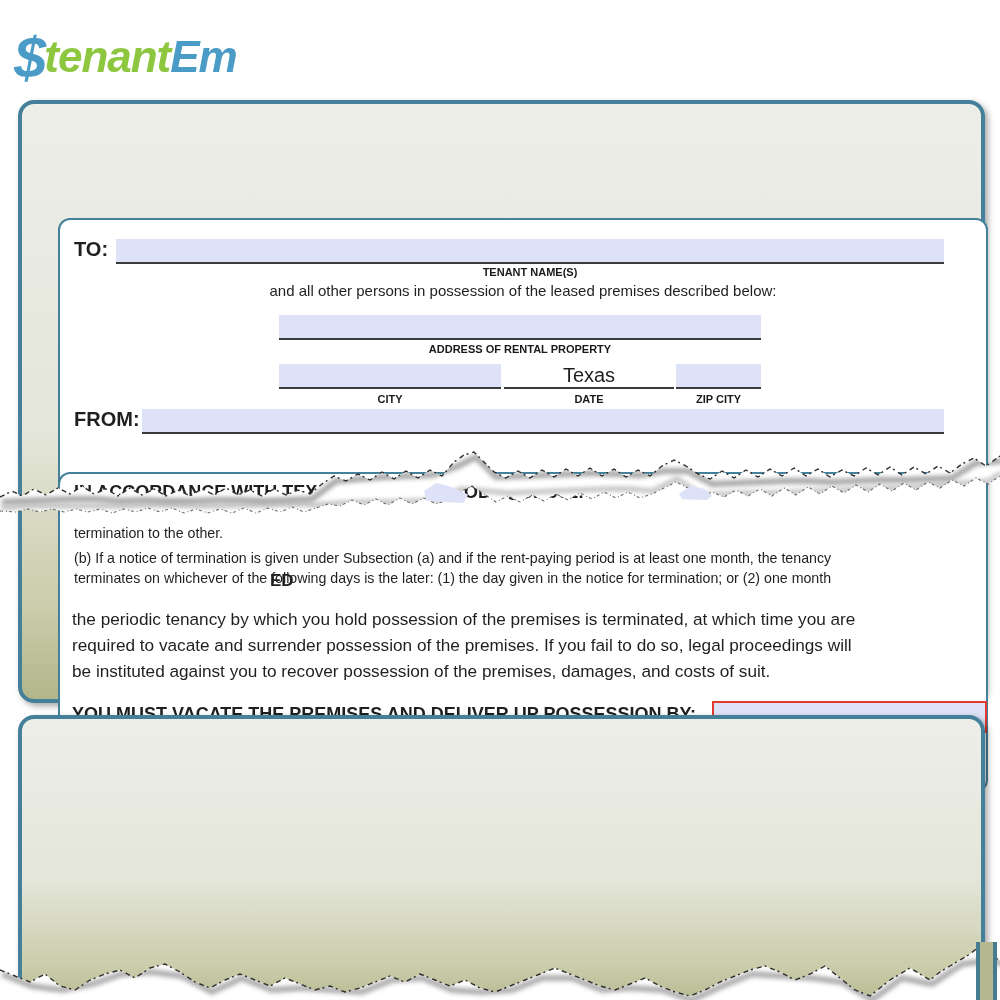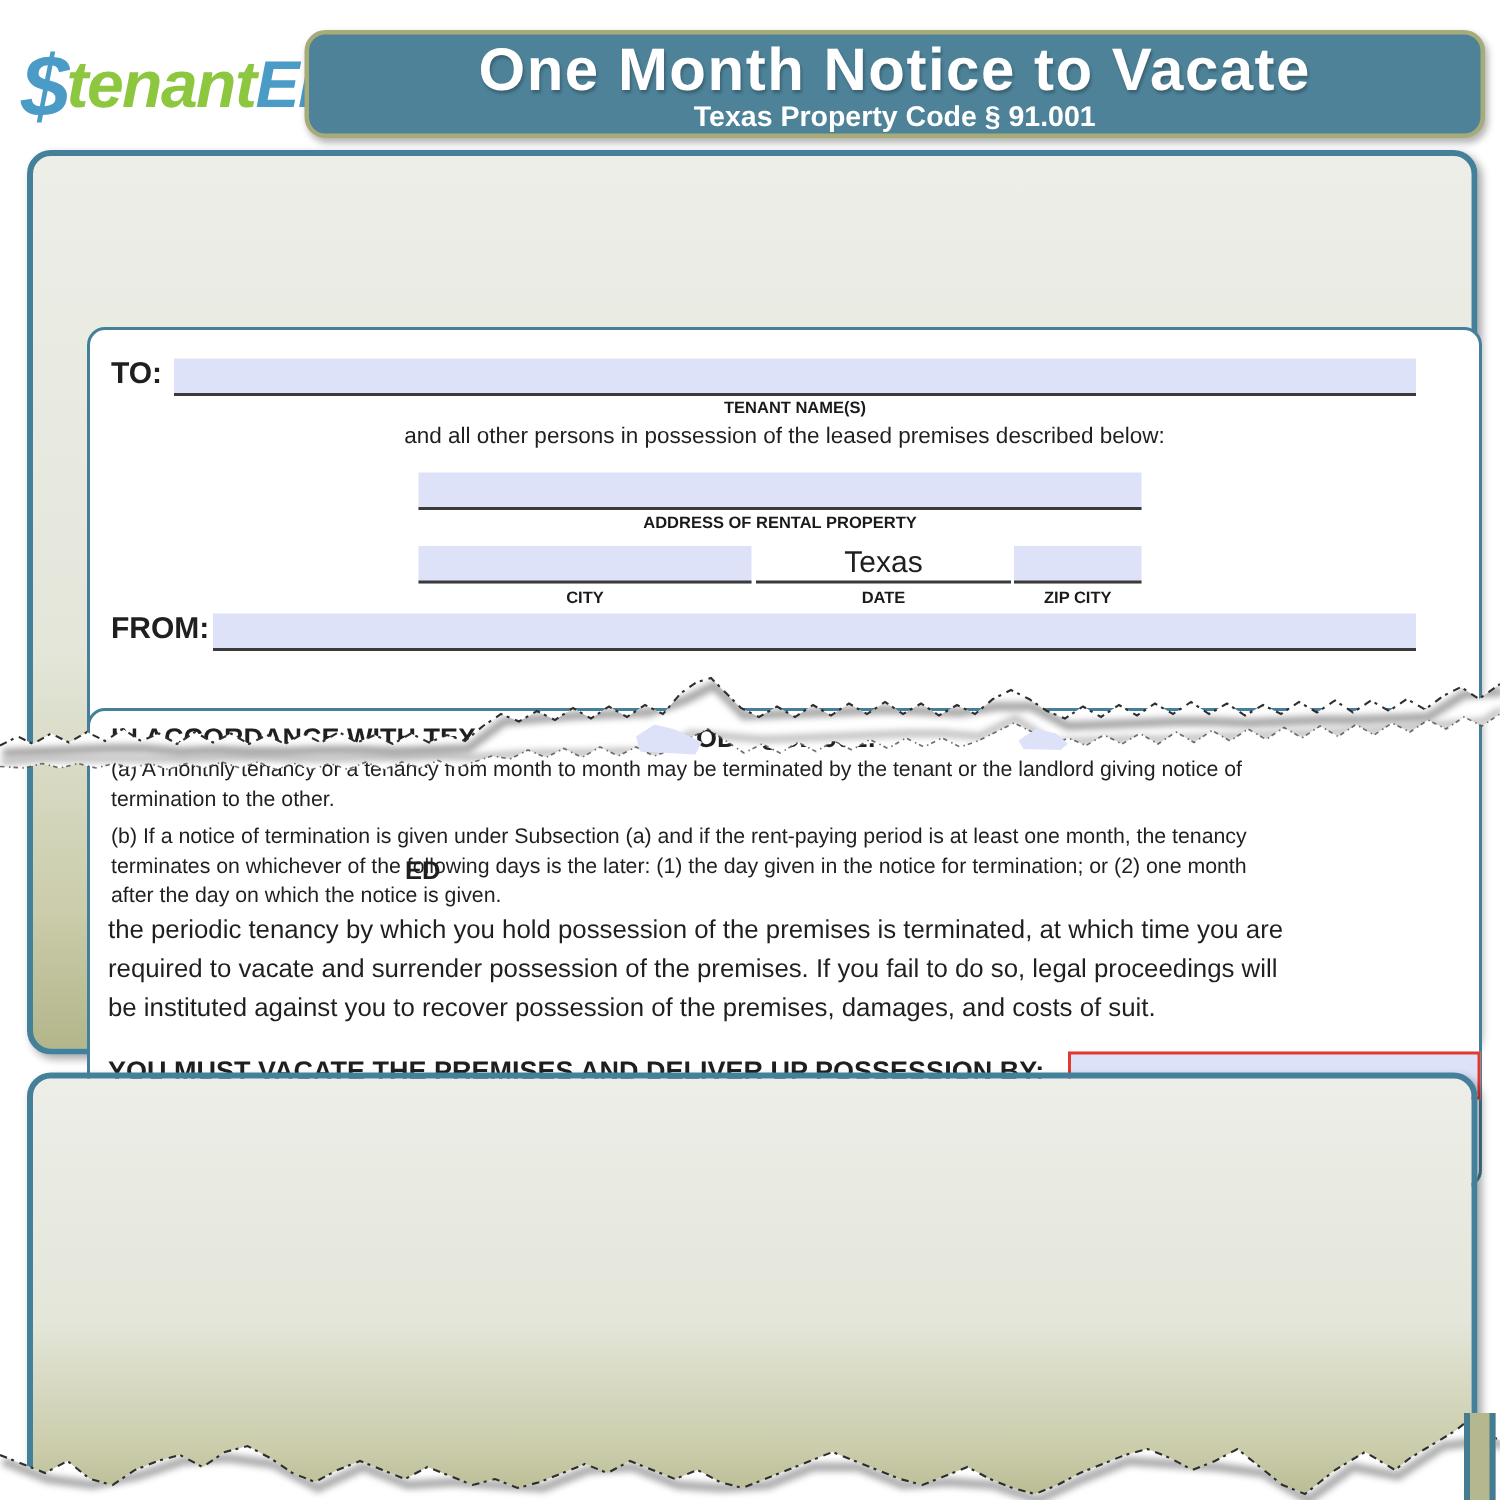--- a/index.html
+++ b/index.html
@@ -65,24 +65,20 @@
 </style>
 </head>
 <body>
 
 <div class="page">
 
   <div class="logo">
     <span class="dollar">$</span><span class="green">tenant</span><span class="blue">Em</span>
   </div>
 
-  <div class="banner">
-    <div class="title">One Month Notice to Vacate</div>
-    <div class="subtitle">Texas Property Code § 91.001</div>
-  </div>
 
   <div id="box1" class="outerbox">
 
     <div id="innerA" class="innerbox">
       <span class="to-label">TO:</span>
       <div class="fld" style="left:56px; top:19px; width:828px; height:25px;"></div>
       <div class="small-label" style="left:56px; top:46px; width:828px;">TENANT NAME(S)</div>
       <div class="andall">and all other persons in possession of the leased premises described below:</div>
 
       <div class="fld" style="left:219px; top:95px; width:482px; height:25px;"></div>
@@ -95,25 +91,23 @@
       <div class="small-label" style="left:444px; top:173px; width:170px;">DATE</div>
       <div class="small-label" style="left:616px; top:173px; width:85px;">ZIP CITY</div>
 
       <span class="from-label">FROM:</span>
       <div class="fld" style="left:82px; top:189px; width:802px; height:25px;"></div>
     </div>
 
     <div id="innerB" class="innerbox">
       <div class="acc-head">IN ACCORDANCE WITH TEXAS PROPERTY CODE § 91.001:</div>
 
-      <div class="para-s" style="top:31px;">(a) A monthly tenancy or a tenancy from month to month may be terminated by the tenant or the landlord giving notice of</div>
       <div class="para-s" style="top:51px;">termination to the other.</div>
       <div class="para-s" style="top:76px;">(b)  If a notice of termination is given under Subsection (a) and if the rent-paying period is at least one month, the tenancy</div>
       <div class="para-s" style="top:96px;">terminates on whichever of the following days is the later: (1)  the day given in the notice for termination;  or (2)  one month</div>
-      <div class="para-s" style="top:115px;">after the day on which the notice is given.</div>
       <div class="torn-ed">ED</div>
 
       <div class="para-l" style="top:135px;">the periodic tenancy by which you hold possession of the premises is terminated, at which time you are</div>
       <div class="para-l" style="top:161px;">required to vacate and surrender possession of the premises. If you fail to do so, legal proceedings will</div>
       <div class="para-l" style="top:187px;">be instituted against you to recover possession of the premises, damages, and costs of suit.</div>
 
       <div class="vacate-head">YOU MUST VACATE THE PREMISES AND DELIVER UP POSSESSION BY:</div>
       <div class="fld-red" style="left:652px; top:227px; width:275px; height:32px;"></div>
       <div class="small-label" style="left:652px; top:263px; width:275px;">"MOVE-OUT DATE"</div>
 

